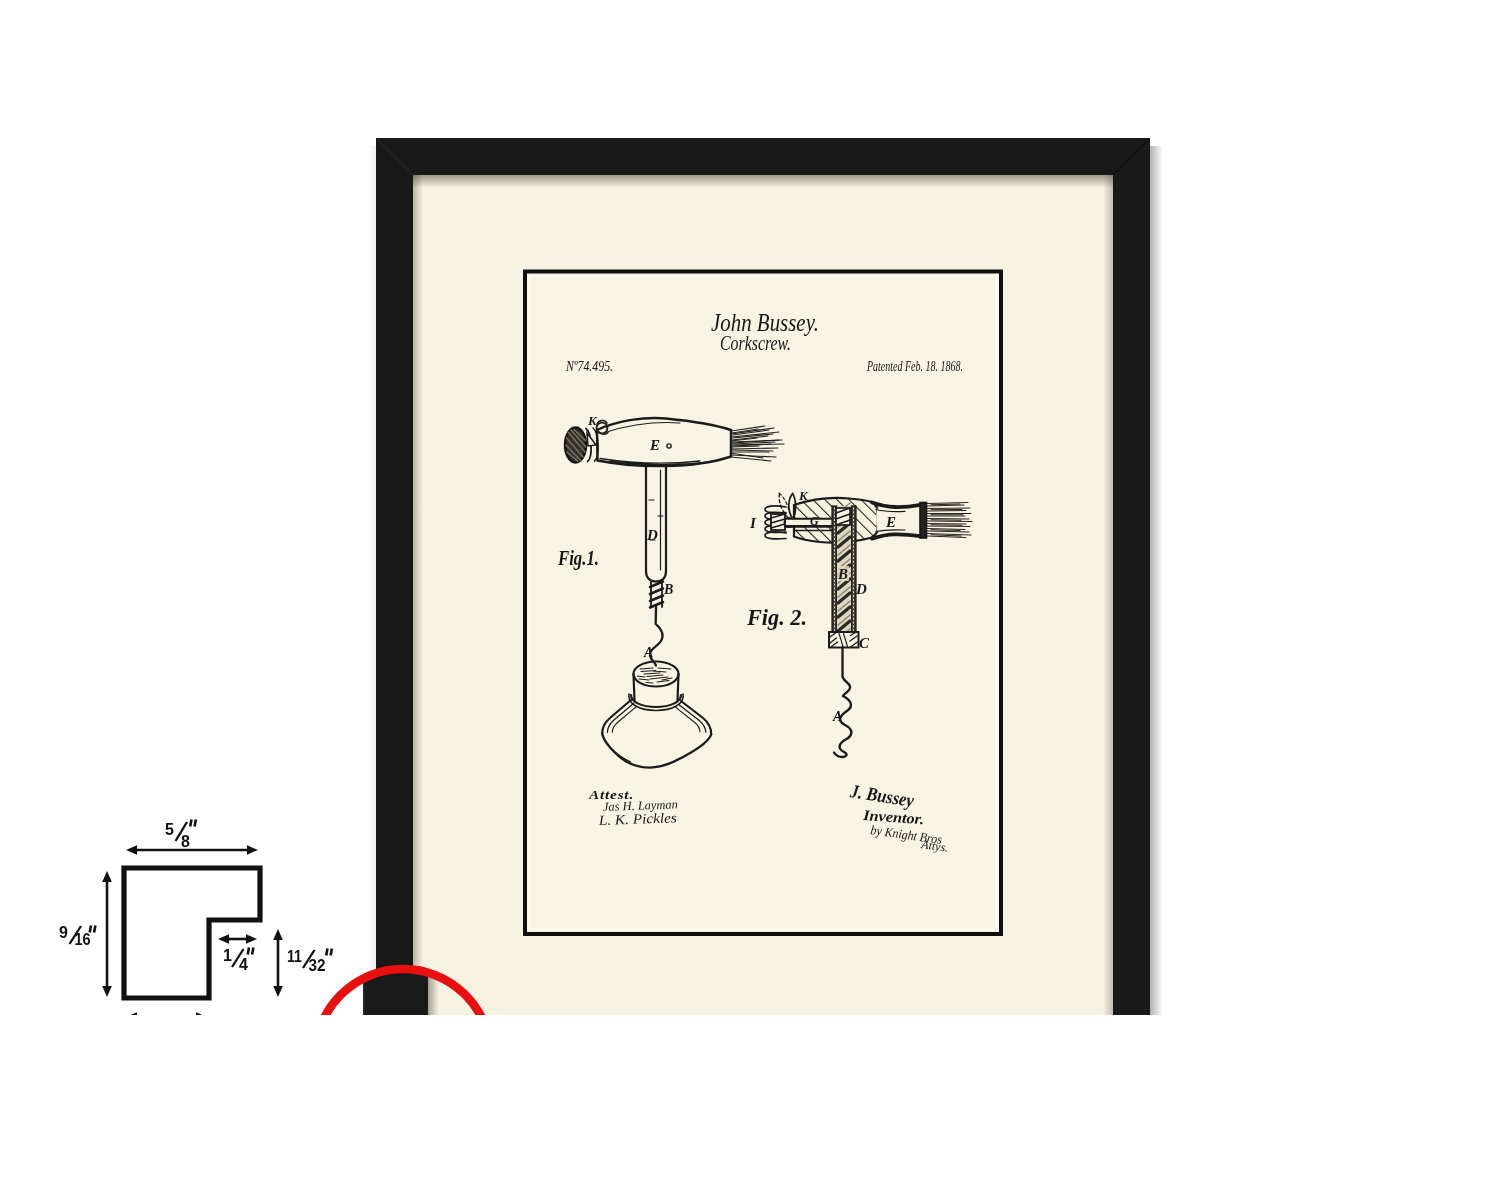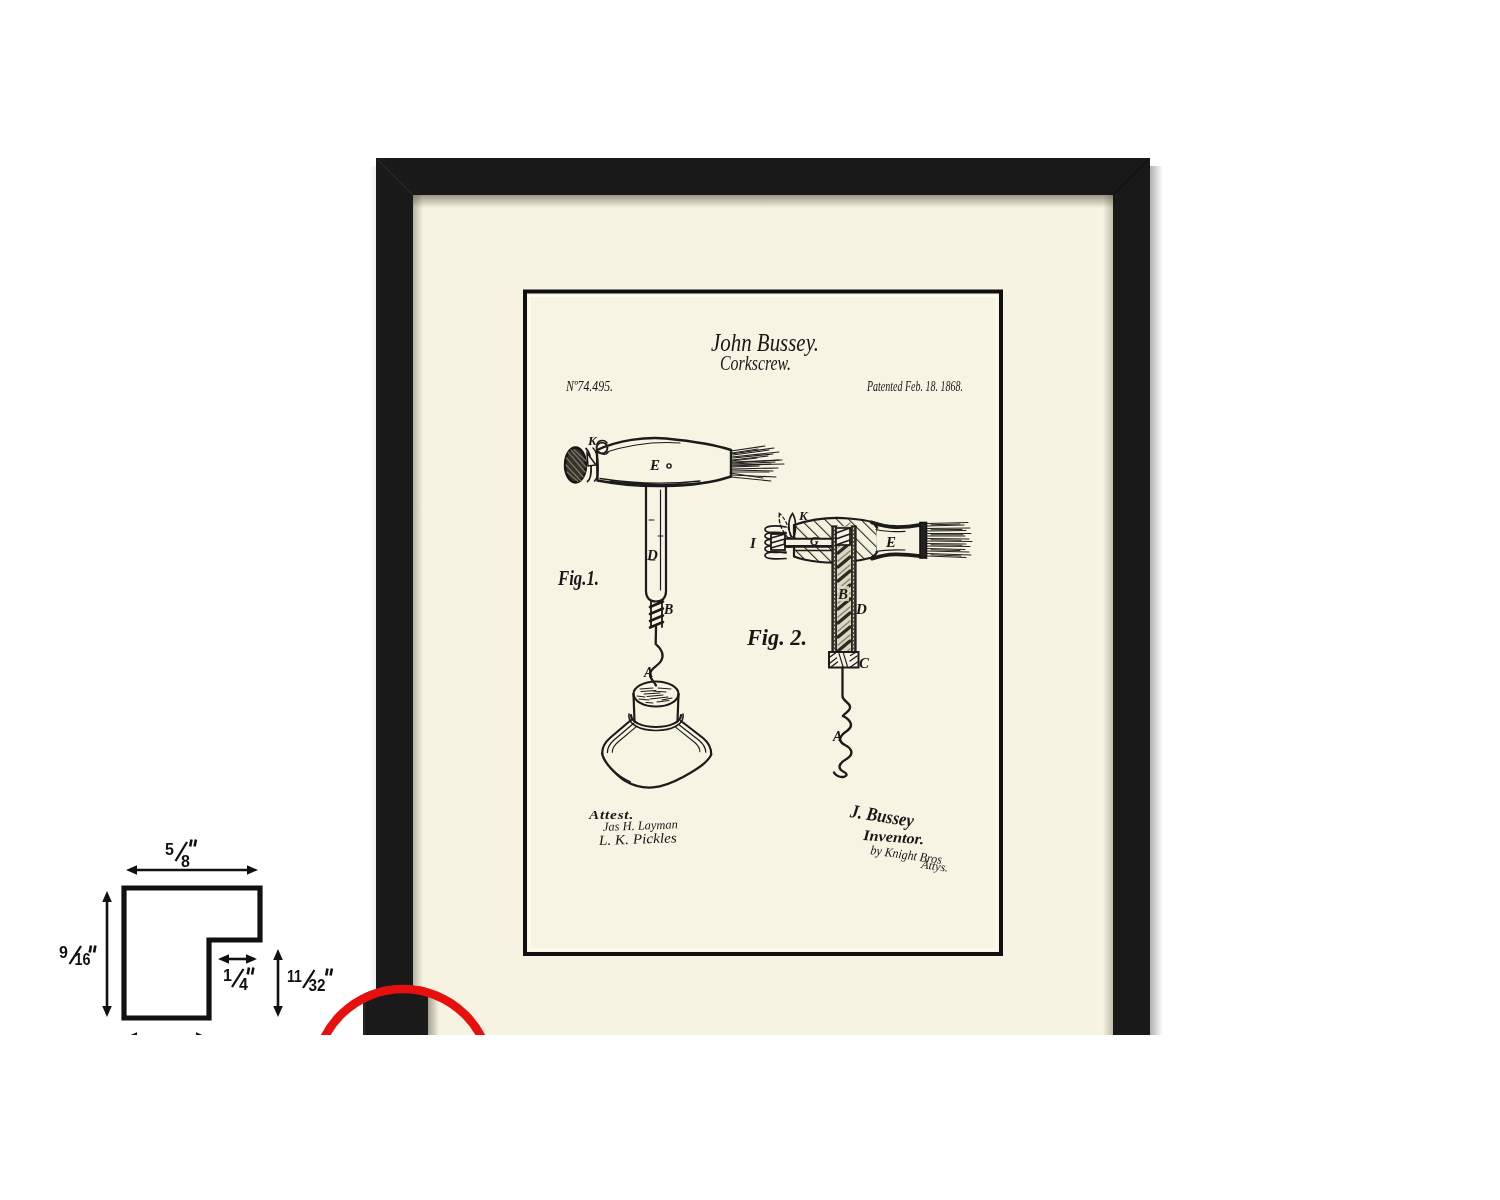--- a/index.html
+++ b/index.html
@@ -1,17 +1,17 @@
 <!DOCTYPE html>
 <html><head>
 <meta charset="utf-8">
 <style>
   html,body{margin:0;padding:0;background:#ffffff;}
   #stage{position:relative;width:1500px;height:1015px;overflow:hidden;background:#ffffff;
-         font-family:"Liberation Sans",sans-serif;margin-top:20px;}
+         font-family:"Liberation Sans",sans-serif;}
   svg{position:absolute;left:0;top:0;}
   text{font-family:"Liberation Serif",serif;}
   #dims text{font-family:"Liberation Sans",sans-serif;}
   .sans{font-family:"Liberation Sans",sans-serif;}
 </style>
 </head>
 <body>
 <div id="stage">
 <svg width="1500" height="1200" viewBox="0 0 1500 1200">
 <defs>

